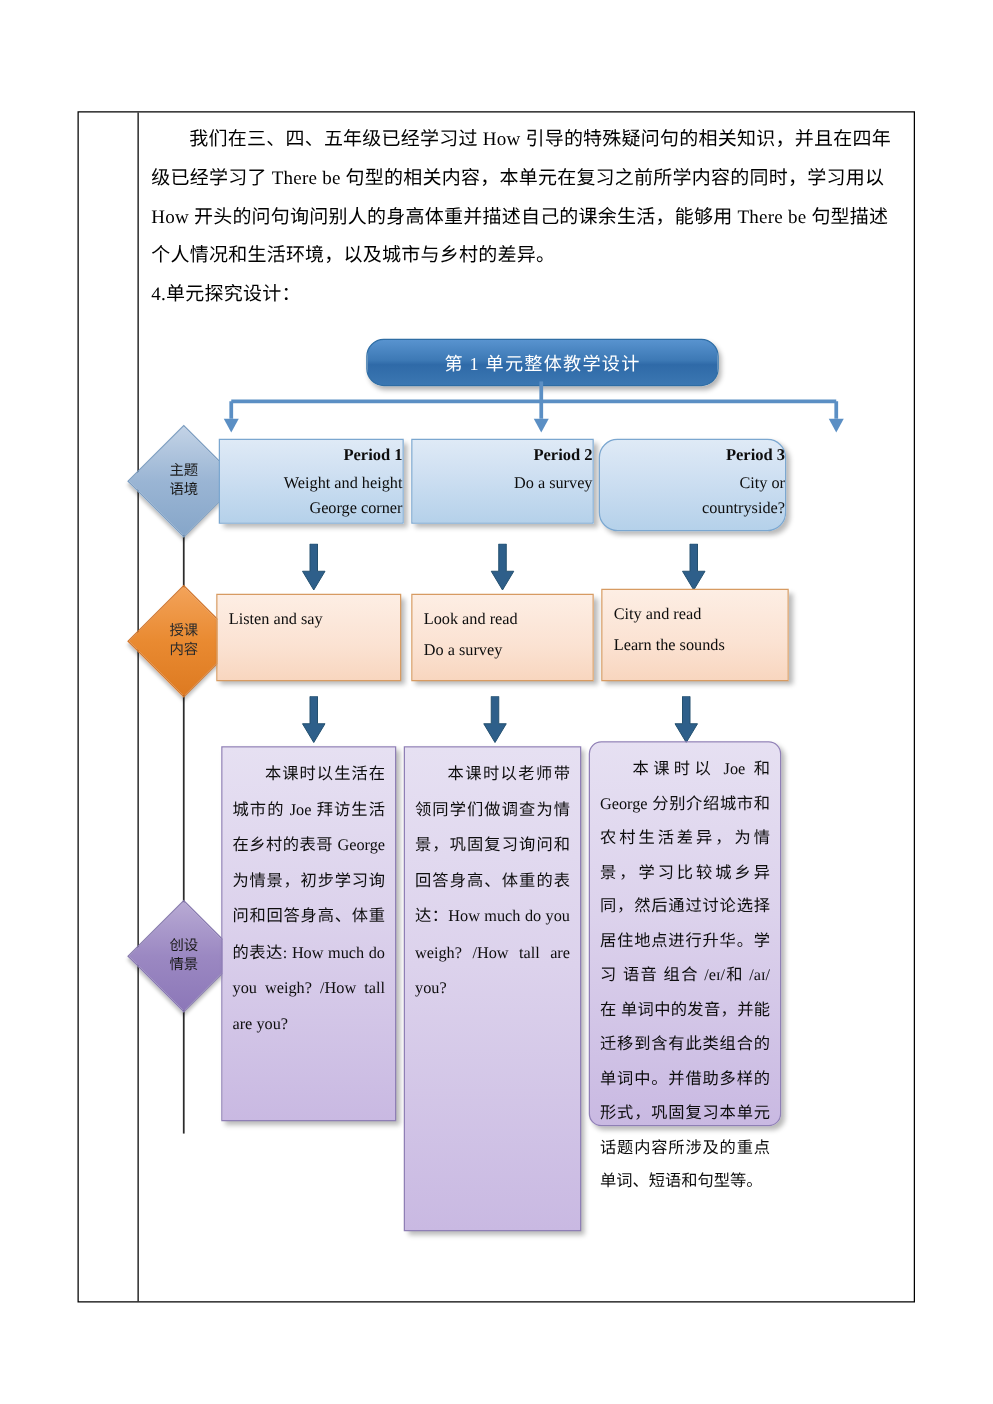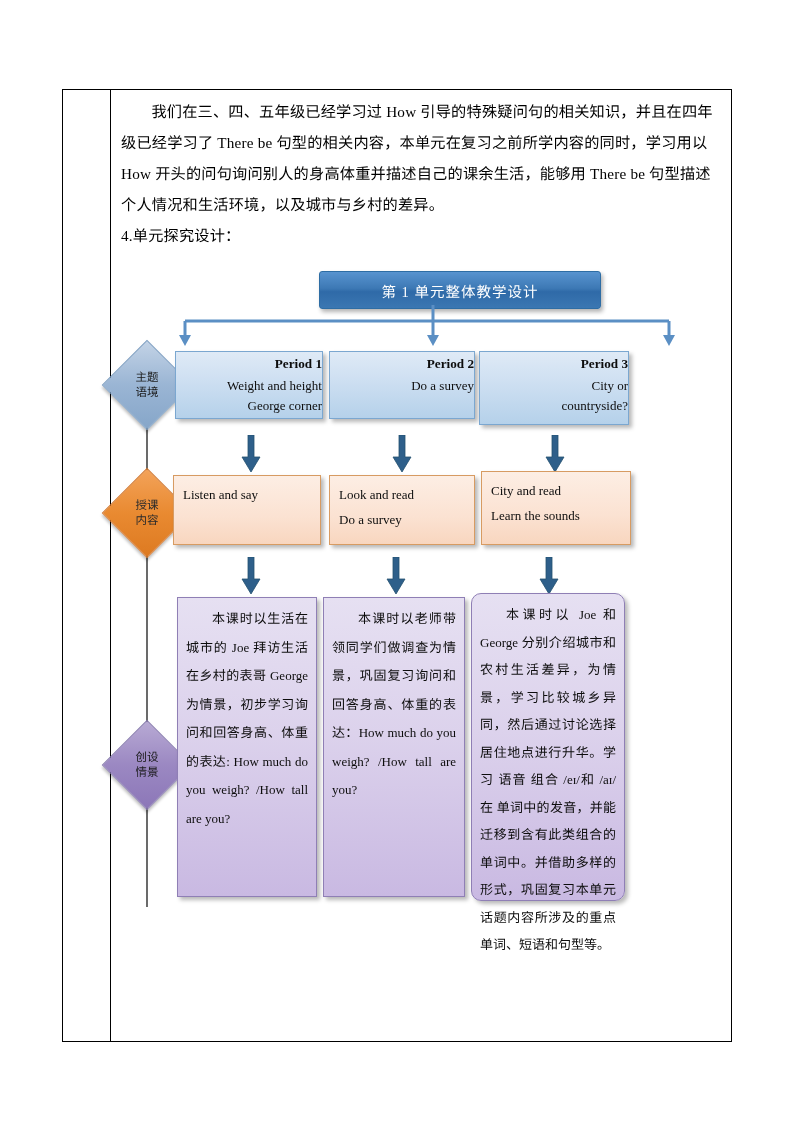--- a/index.html
+++ b/index.html
@@ -58,32 +58,31 @@
     margin-top: 8px;
   }
 
   
   .title-box {
     position: absolute;
     left: 172px;
     top: 12px;
     width: 280px;
     height: 36px;
-    border-radius: 3px;
+    border-radius: 14px;
     background: linear-gradient(to bottom, #5893cf 0%, #3d79b5 45%, #2f6aa8 55%, #3b77b2 100%);
     border: 1px solid #2e6da4;
     box-shadow: 2px 3px 4px rgba(0,0,0,0.30);
     display: flex;
     align-items: center;
     justify-content: center;
     color: #ffffff;
     font-size: 14.5px;
     font-family: "Liberation Serif", "DejaVu Serif", serif;
     letter-spacing: 1px;
-    margin-left: 26px;
   }
 
   
   .diamond {
     position: absolute;
     width: 62px;
     height: 62px;
     transform: rotate(45deg);
     box-shadow: 2px 2px 3px rgba(0,0,0,0.25);
   }
@@ -213,21 +212,21 @@
         <span class="ptitle">Period 1</span>
         <span class="pline">Weight  and height</span>
         <span class="pline">George corner</span>
       </div>
 
       <div class="fbox fbox-blue" style="left:208px; top:92px; width:146px; height:68px;">
         <span class="ptitle">Period 2</span>
         <span class="pline">Do a survey</span>
       </div>
 
-      <div class="fbox fbox-blue" style="left:358px; top:92px; width:150px; height:74px;">
+      <div class="fbox fbox-blue" style="left:358px; top:92px; width:150px; height:74px;border-radius:15px;">
         <span class="ptitle">Period 3</span>
         <span class="pline">City  or</span>
         <span class="pline">countryside?</span>
       </div>
 
       <svg class="arrow-svg" style="left:120px; top:176px; width:20px; height:38px;" viewBox="0 0 20 38">
         <path d="M7,0 L13,0 L13,22 L19,22 L10,37 L1,22 L7,22 Z" fill="#2e5f8a" stroke="#24506f" stroke-width="0.8"></path>
       </svg>
       <svg class="arrow-svg" style="left:271px; top:176px; width:20px; height:38px;" viewBox="0 0 20 38">
         <path d="M7,0 L13,0 L13,22 L19,22 L10,37 L1,22 L7,22 Z" fill="#2e5f8a" stroke="#24506f" stroke-width="0.8"></path>
@@ -271,21 +270,21 @@
         <div class="dlabel">
           <span>创设</span>
           <span>情景</span>
         </div>
       </div>
 
       <div class="fbox fbox-purple" style="left:56px; top:338px; width:140px; height:300px;">
         <p>本课时以生活在城市的 Joe 拜访生活在乡村的表哥 George 为情景，初步学习询问和回答身高、体重的表达: How much do you weigh? /How tall are you?</p>
       </div>
 
-      <div class="fbox fbox-purple" style="left:202px; top:338px; width:142px; height:300px;">
+      <div class="fbox fbox-purple" style="left:202px; top:338px; width:142px; height:388px;">
         <p>本课时以老师带领同学们做调查为情景，巩固复习询问和回答身高、体重的表达：How much do you weigh? /How tall are you?</p>
       </div>
 
       <div class="fbox fbox-purple" style="left:350px; top:334px; width:154px; height:308px; line-height:27.5px;border-radius:10px;">
         <p>本课时以 Joe 和 George 分别介绍城市和农村生活差异，为情景，学习比较城乡异同，然后通过讨论选择居住地点进行升华。学习 语音 组合 /eɪ/和 /aɪ/在 单词中的发音，并能迁移到含有此类组合的单词中。并借助多样的形式，巩固复习本单元话题内容所涉及的重点单词、短语和句型等。</p>
       </div>
 
     </div>
 
   </div>

